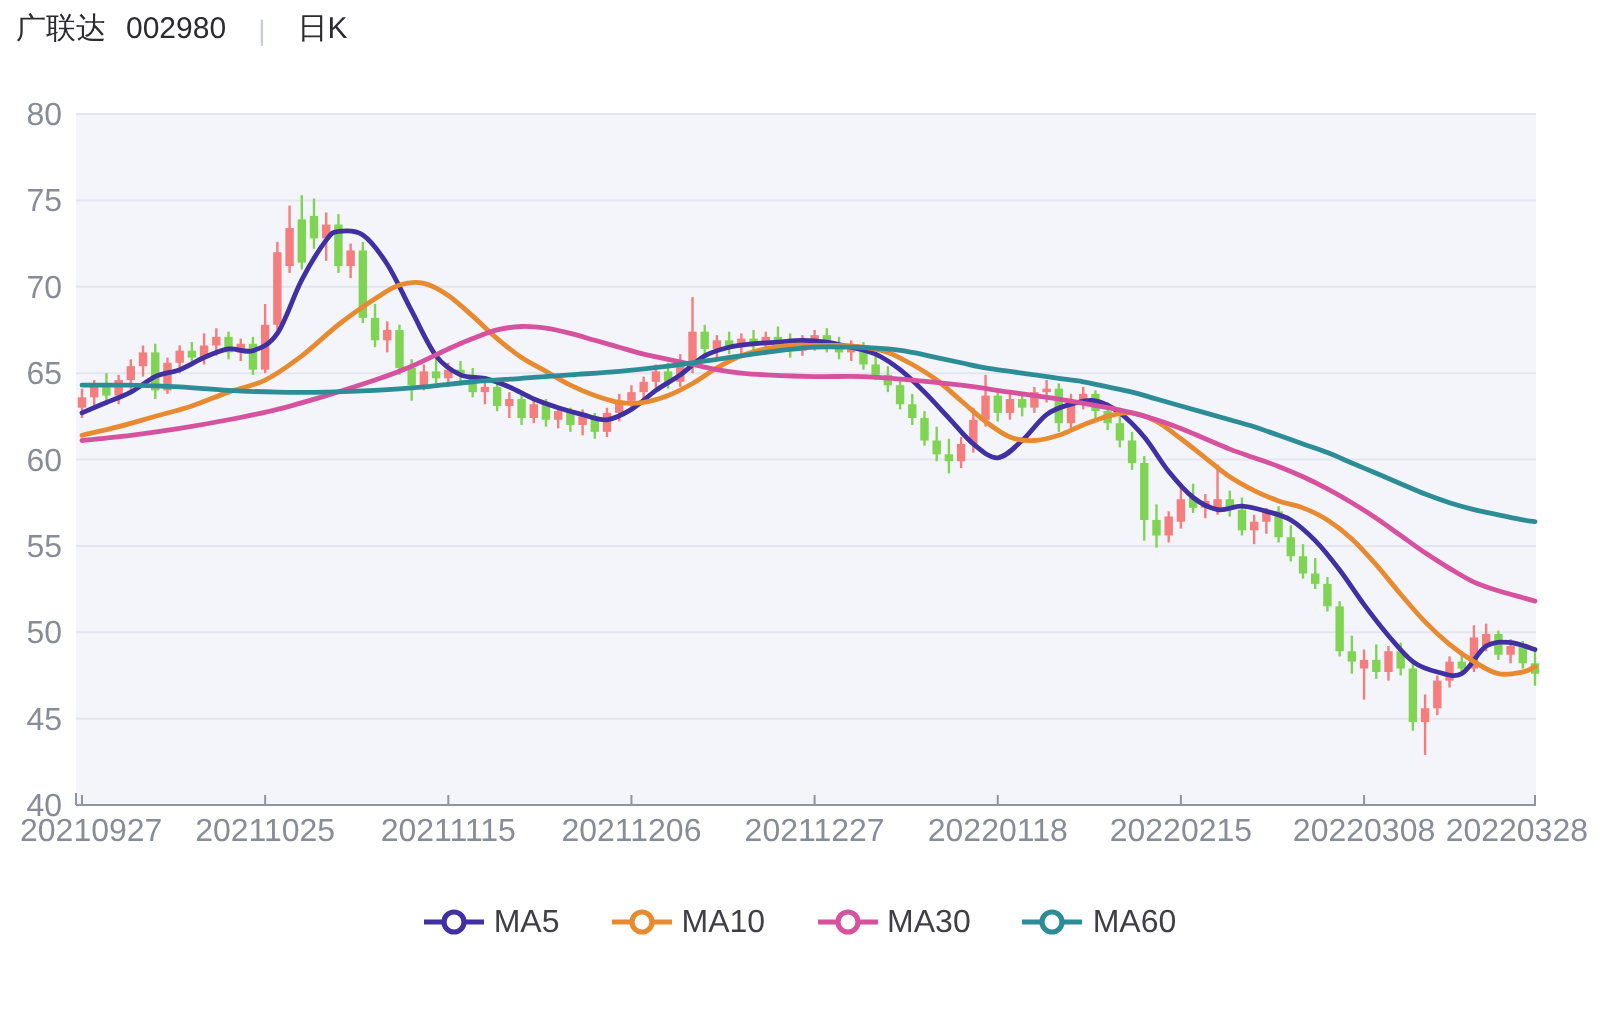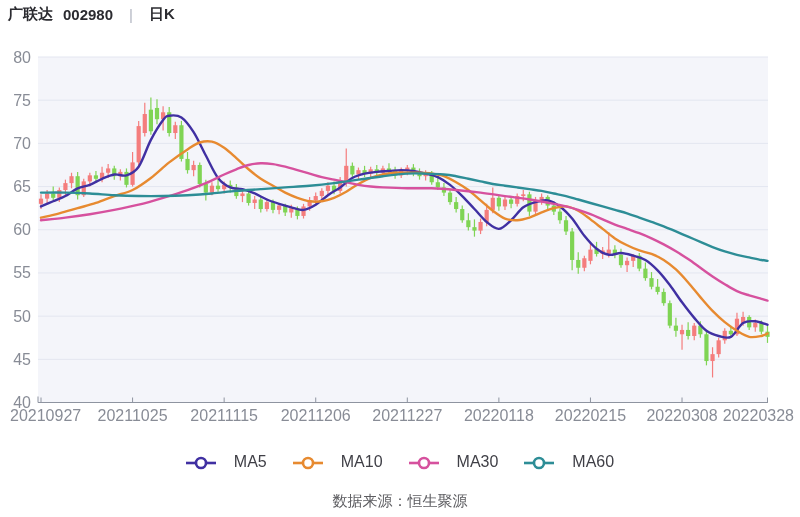--- a/index.html
+++ b/index.html
@@ -1,24 +1,24 @@
 <!DOCTYPE html>
 <html><head>
 <meta charset="utf-8">
 <style>
   html,body{margin:0;padding:0;background:#fff;}
   #stage{position:relative;width:800px;height:517px;background:#fff;overflow:hidden;
          font-family:"Liberation Sans","DejaVu Sans",sans-serif;}
   #title-bar{position:absolute;left:8px;top:5px;display:flex;align-items:center;
-             gap:10px;font-size:15px;color:#2b2b30;font-weight:bold;}
+             gap:10px;font-size:15px;color:#2b2b30;}
   #title-bar .sep{color:#c9ccd4;font-size:14px;padding:0 6px;}
   #kline-chart{position:absolute;left:0;top:0;}
   #legend-row{position:absolute;left:0;top:453px;width:800px;display:flex;
               justify-content:center;align-items:center;gap:26px;}
-  .legend-item{display:flex;align-items:flex-end;gap:18px;cursor:pointer;}
+  .legend-item{display:flex;align-items:flex-start;gap:5px;cursor:pointer;}
   .legend-label{font-size:16px;color:#3f3f46;}
   #footer-row{position:absolute;left:0;top:492px;width:800px;text-align:center;
               font-size:15px;color:#5c5c60;}
 </style>
 </head>
 <body>
 
 <div id="stage">
 
   <div id="title-bar">
@@ -337,14 +337,13 @@
       </div>
       <div class="legend-item">
         <svg width="30" height="16">
           <line x1="0" y1="8" x2="30" y2="8" stroke="#2d8d96" stroke-width="2.6"></line>
           <circle cx="15" cy="8" r="5" fill="#fff" stroke="#2d8d96" stroke-width="2.6"></circle>
         </svg>
         <span class="legend-label">MA60</span>
       </div>
     </div>
 
-  <div id="footer-row">数据来源：恒生聚源</div>
 </div>
 
 </body></html>

